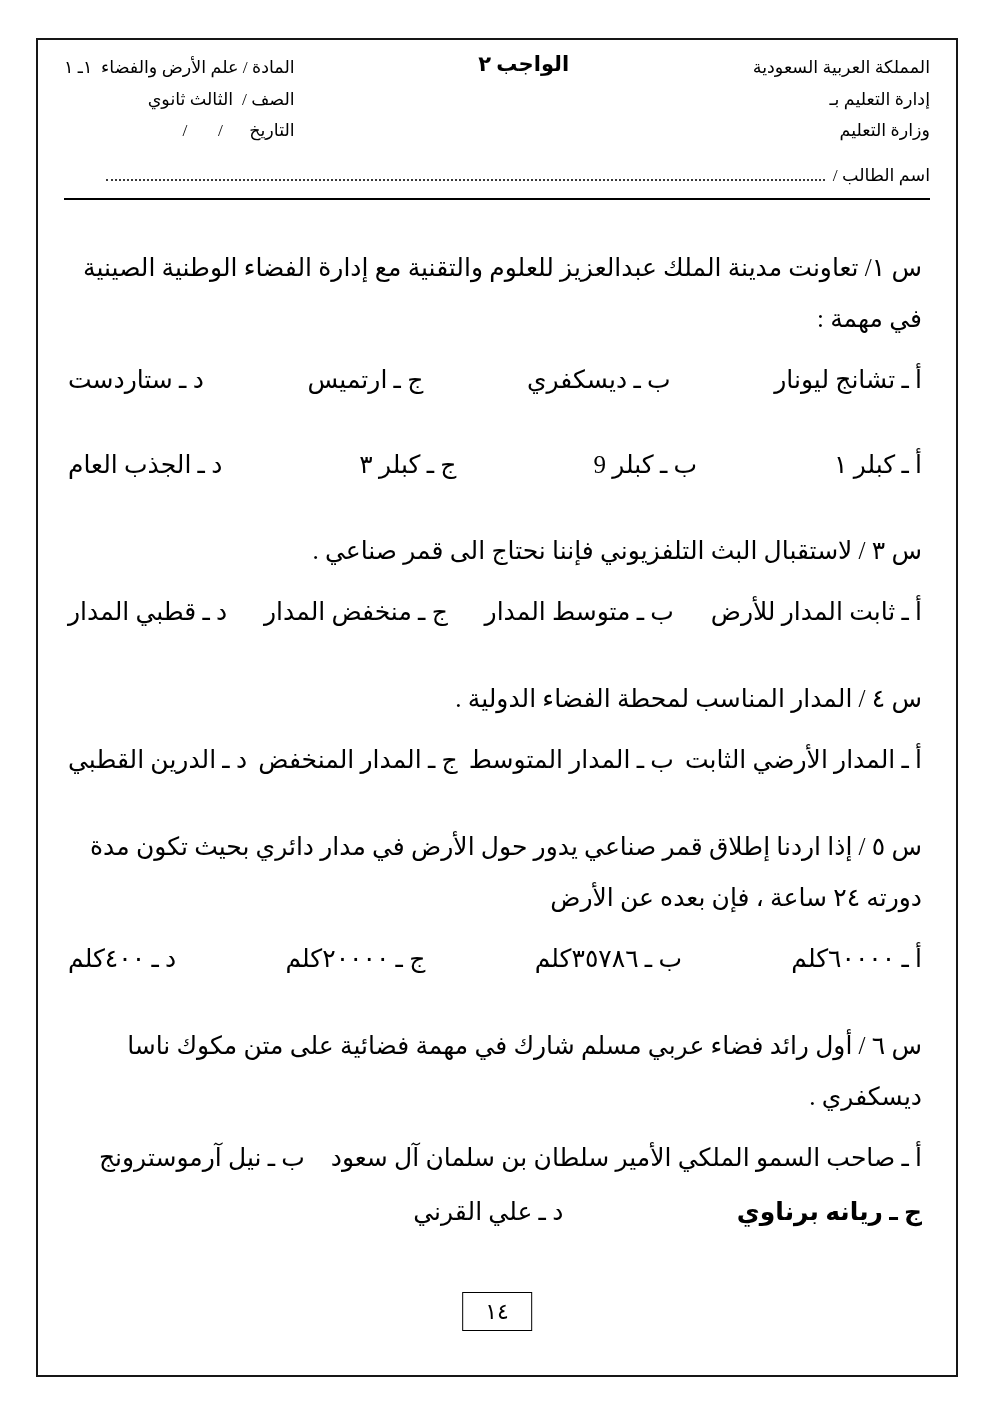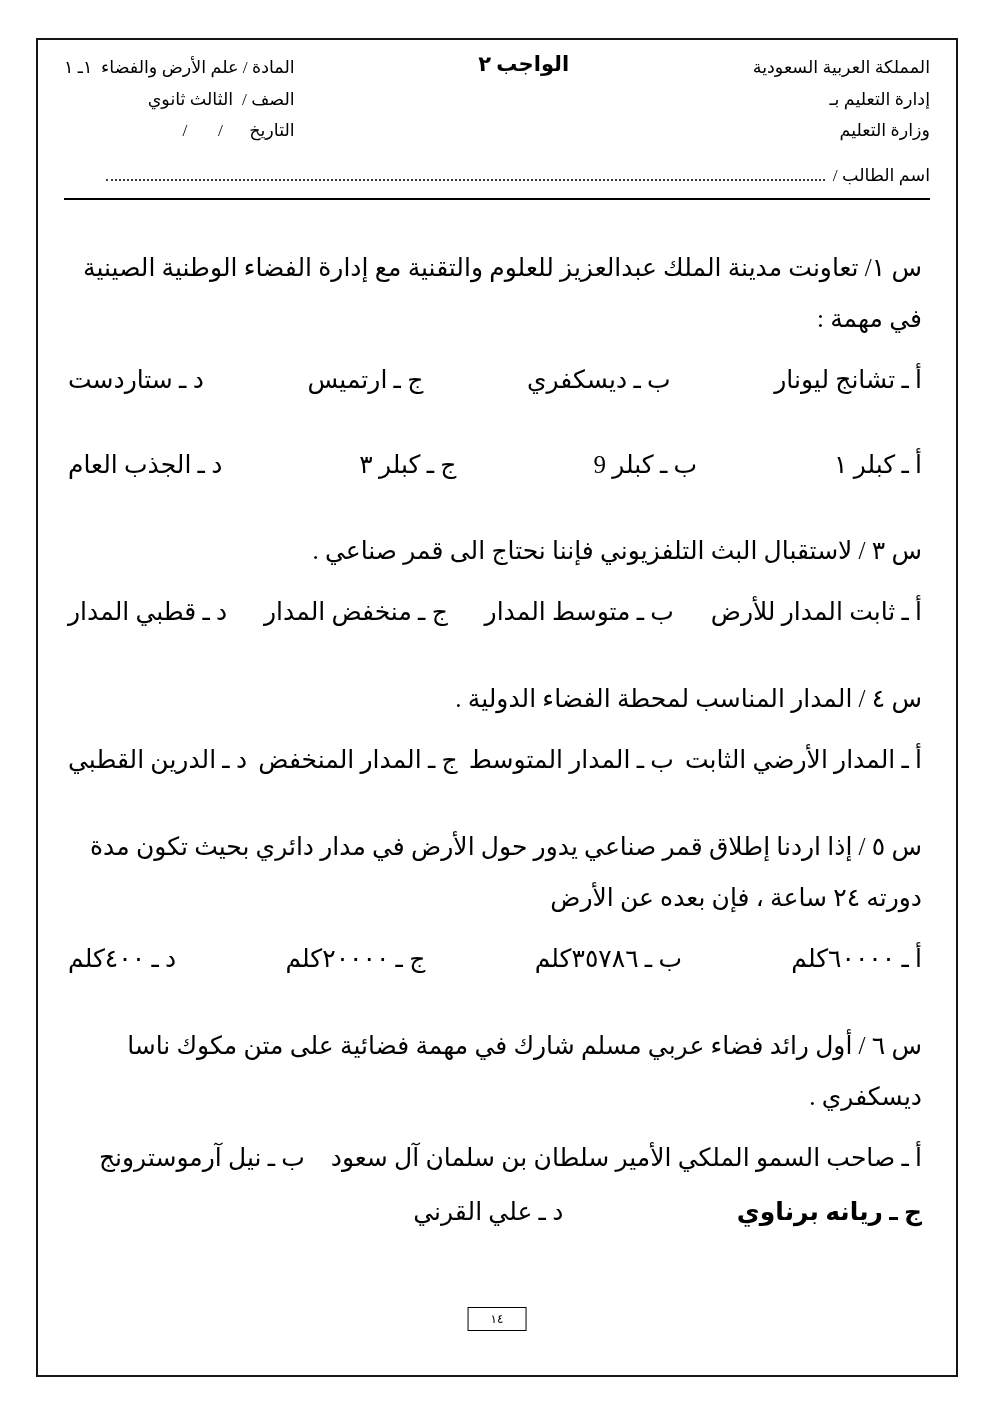--- a/index.html
+++ b/index.html
@@ -80,21 +80,21 @@
     margin-top: 6px;
   }
   .q6-first { width: 42%; font-weight: bold; }
   .page-num {
     position: absolute;
     bottom: 44px;
     left: 50%;
     transform: translateX(-50%);
     border: 1.5px solid #000;
     padding: 2px 22px;
-    font-size: 12px;
+    font-size: 22px;
     line-height: 1.5;
   }
 </style>
 </head>
 <body>
 
 <div class="page">
   <div class="sheet">
 
     <div class="header">

